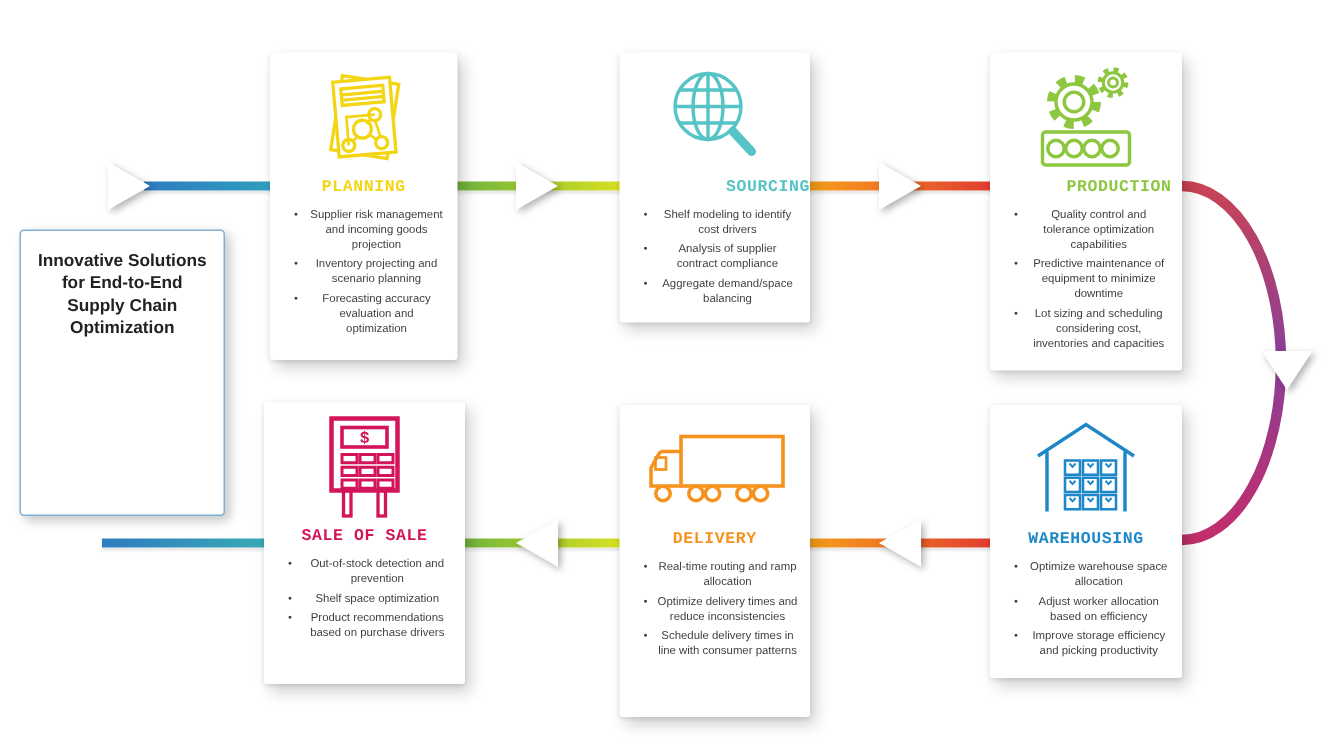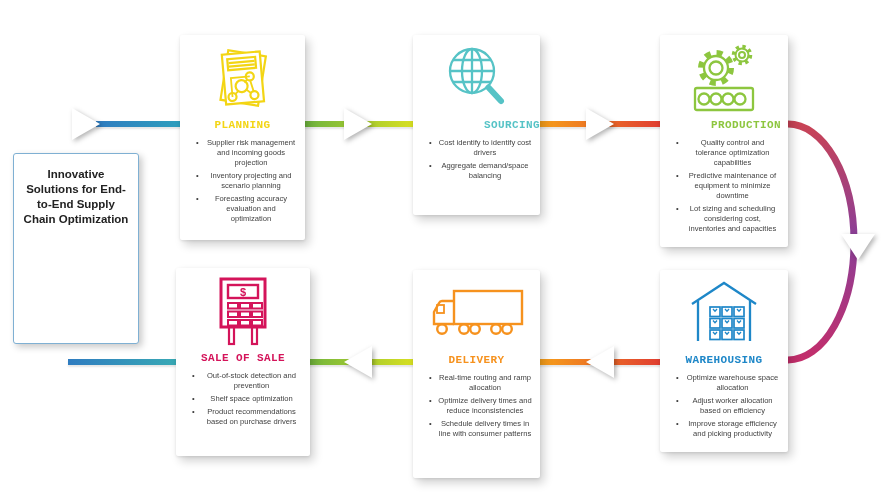--- a/index.html
+++ b/index.html
@@ -1,20 +1,20 @@
 <!DOCTYPE html>
 <html><head>
 <meta charset="utf-8">
 <style>
   html,body{margin:0;padding:0;background:#fff;}
   #stage{position:relative;width:890px;height:501px;background:#fff;overflow:hidden;
          font-family:"Liberation Sans",sans-serif;}
 
   
-  .intro{position:absolute;left:13px;top:153px;width:126px;height:191px;background:#fff;
+  .intro{position:absolute;left:13px;top:153px;width:137px;height:191px;background:#fff;
          border:1px solid #7fb0d3;border-radius:3px;box-shadow:3px 3px 7px rgba(0,0,0,.22);
          box-sizing:border-box;padding:13px 8px 8px;text-align:center;z-index:2;}
   .intro-title{font-size:11.5px;font-weight:bold;color:#222;line-height:1.3;margin-bottom:9px;}
   .intro-body{font-size:8.2px;font-weight:bold;color:#3c3c3c;line-height:1.35;}
 
   
   .card{position:absolute;background:#fff;z-index:2;border-radius:2px;box-sizing:border-box;
         box-shadow:0 1px 3px rgba(0,0,0,.10),4px 5px 10px rgba(0,0,0,.18);}
   .pos-planning   {left:180px;top:35px; width:125px;height:205px;}
   .pos-sourcing   {left:413px;top:35px; width:127px;height:180px;}
@@ -122,21 +122,22 @@
     <div class="icon-wrap">
       <svg class="cicon" width="70" height="70" viewBox="0 0 70 70" fill="none" stroke="#56c3c6" stroke-width="2.3">
         <circle cx="30" cy="27" r="22"></circle>
         <path d="M30 5 V49 M8 27 H52 M11 16 H49 M11 38 H49"></path>
         <ellipse cx="30" cy="27" rx="10" ry="22"></ellipse>
         <path d="M46.5 43.5 L59 57" stroke-width="6" stroke-linecap="round"></path>
       </svg>
     </div>
     <div class="card-title t-sourcing">SOURCING</div>
     <ul class="bullets">
-        <li>Cost identify to identify cost drivers</li>
+        <li>Shelf modeling to identify cost drivers</li>
+        <li>Analysis of supplier contract compliance</li>
         <li>Aggregate demand/space balancing</li>
       </ul>
   </div>
 
   <div class="card pos-production">
     <div class="icon-wrap">
       <svg class="cicon" width="70" height="70" viewBox="0 0 70 70" fill="none" stroke="#8dc63f">
         <circle cx="27" cy="24" r="15" stroke-width="6" stroke-dasharray="5.9 5.9"></circle>
         <circle cx="27" cy="24" r="12" stroke-width="2.3"></circle>
         <circle cx="27" cy="24" r="6.5" stroke-width="2.3"></circle>

